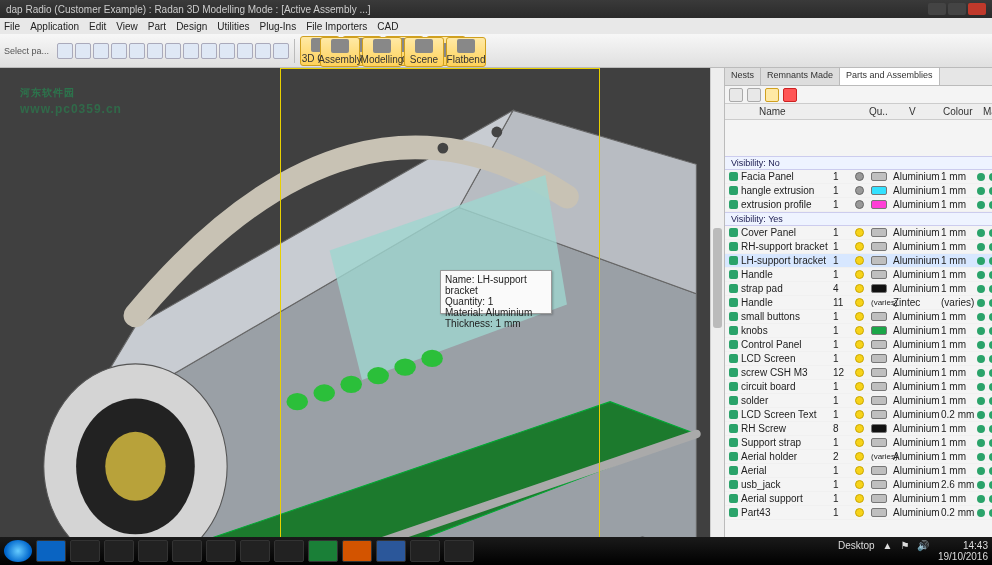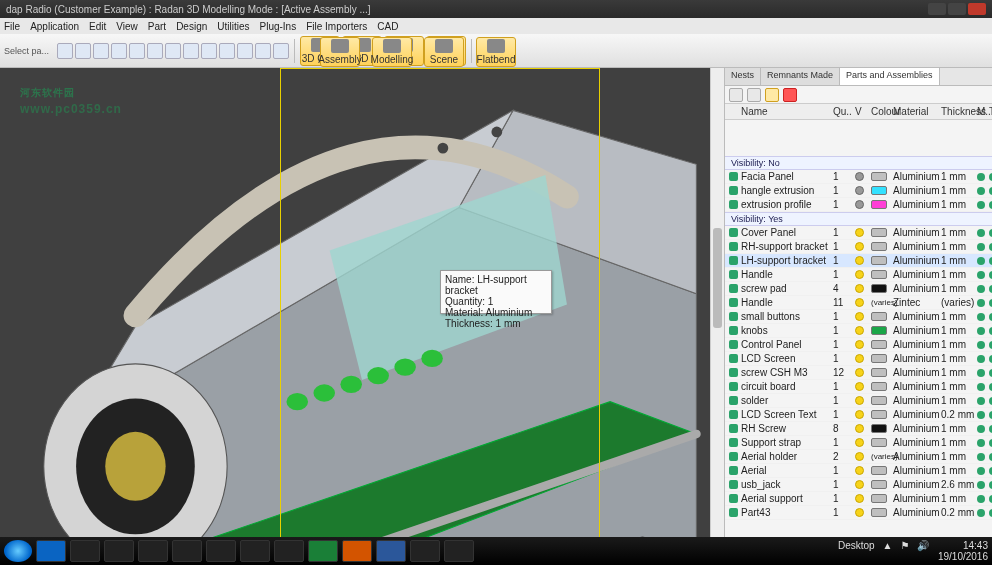--- a/index.html
+++ b/index.html
@@ -32,21 +32,21 @@
 .selbox { position: absolute; left: 280px; top: 0px; width: 320px; height: 470px; border: 1px solid #e8d000; pointer-events: none; }
 .tooltip { position: absolute; left: 440px; top: 202px; width: 112px; height: 44px; background: #fafafa; border: 1px solid #999; padding: 3px 4px; font-size: 9px; color: #222; box-shadow: 1px 1px 2px rgba(0,0,0,.25); }
 
 .rightpanel { width: 268px; background: #f4f4f4; border-left: 1px solid #bbb; display: flex; flex-direction: column; }
 .tabs { height: 18px; display: flex; background: #e6e6e6; border-bottom: 1px solid #bbb; }
 .tabs .tab { padding: 2px 6px; border-right: 1px solid #bbb; color: #333; background: #ddd; font-size: 9px; }
 .tabs .tab.active { background: #fff; }
 .partsToolbar { height: 18px; display: flex; align-items: center; gap: 4px; padding: 0 4px; border-bottom: 1px solid #ccc; }
 .partsToolbar span { width: 14px; height: 14px; background: #e8e8e8; border: 1px solid #aaa; border-radius: 2px; }
 .partsToolbar .x { background: #f55; border-color: #c22; }
-.headerRow { display: grid; grid-template-columns: 10px 90px 20px 14px 20px 46px 34px 10px 10px; height: 16px; align-items: center; background: #eee; border-bottom: 1px solid #ccc; font-size: 9px; color: #333; padding: 0 4px; gap: 2px; }
+.headerRow { display: grid; grid-template-columns: 10px 90px 20px 14px 20px 46px 34px 10px 10px; height: 16px; align-items: center; background: #eee; border-bottom: 1px solid #ccc; font-size: 9px; color: #333; padding: 0 4px; gap: 20px; }
 .listwrap { flex: 1; overflow-y: auto; margin-top: 36px; }
 .grp { background: #eef3ff; border-top: 1px solid #cce; border-bottom: 1px solid #cce; padding: 1px 6px; font-size: 9px; color: #225; }
 .row { display: grid; grid-template-columns: 10px 90px 20px 14px 20px 46px 34px 10px 10px; align-items: center; height: 14px; padding: 0 4px; gap: 2px; font-size: 9px; color: #222; border-bottom: 1px solid #f0f0f0; }
 .row.hi { background: #d7e7ff; }
 .row .ti { width: 9px; height: 9px; background: #2aa36a; border-radius: 2px; }
 .row .bulb { width: 9px; height: 9px; background: #f7d319; border-radius: 50%; border: 1px solid #c9a500; }
 .row .bulb.off { background: #999; border-color: #666; }
 .row .sw { width: 16px; height: 9px; border: 1px solid #777; border-radius: 2px; }
 .row .ok { width: 8px; height: 8px; background: #2aa36a; border-radius: 50%; }
 
@@ -108,21 +108,21 @@
       <span>3D</span>
     </div>
   <div class="bigbtn">
       <span class="bi"></span>
       <span>Edit</span>
     </div>
   <div class="bigbtn">
       <span class="bi"></span>
     </div>
   <span class="sep"></span>
-  <div style="position:absolute; left:320px; top:0; display:flex; gap:12px; height:34px; align-items:flex-end; padding-bottom:1px;">
+  <div style="position:absolute; left:320px; top:0; display:flex; gap:2px; height:34px; align-items:flex-end; padding-bottom:1px;">
     <div class="bigbtn">
         <span class="bi"></span>
         <span>Assembly</span>
       </div>
     <div class="bigbtn">
         <span class="bi"></span>
         <span>Modelling</span>
       </div>
     <div class="bigbtn">
         <span class="bi"></span>
@@ -284,21 +284,21 @@
           <span>1</span>
           <span class="bulb"></span>
           <span class="sw" style="background:#bfbfbf"></span>
           <span>Aluminium</span>
           <span>1 mm</span>
           <span class="ok"></span>
           <span class="ok"></span>
         </div>
         <div class="row">
           <span class="ti"></span>
-          <span>screw pad</span>
+          <span>strap pad</span>
           <span>4</span>
           <span class="bulb"></span>
           <span class="sw" style="background:#111111"></span>
           <span>Aluminium</span>
           <span>1 mm</span>
           <span class="ok"></span>
           <span class="ok"></span>
         </div>
         <div class="row">
           <span class="ti"></span>

